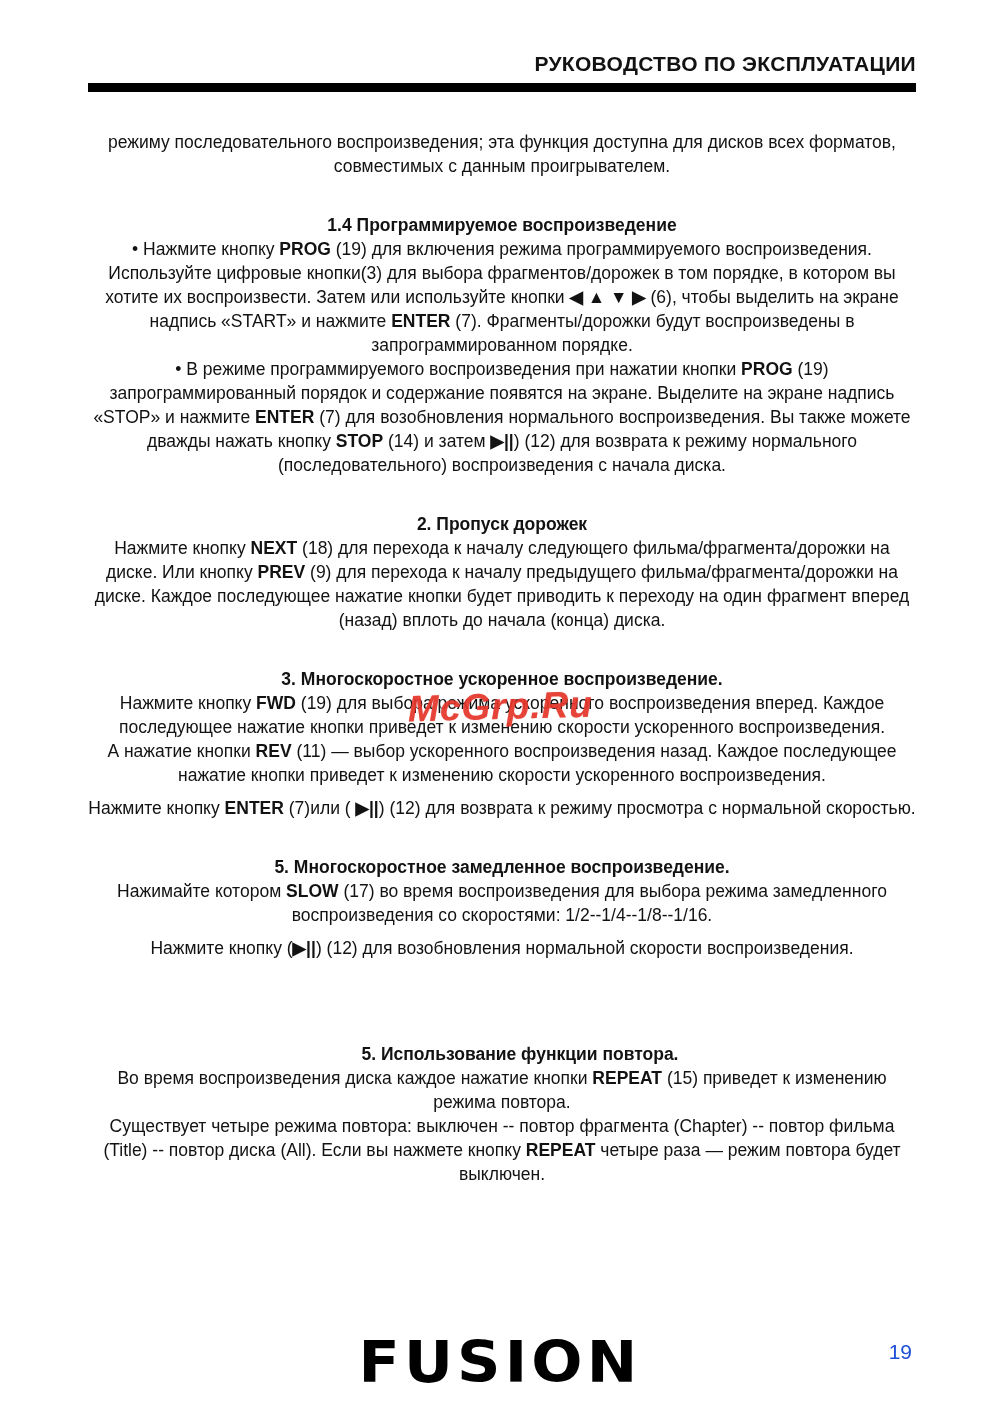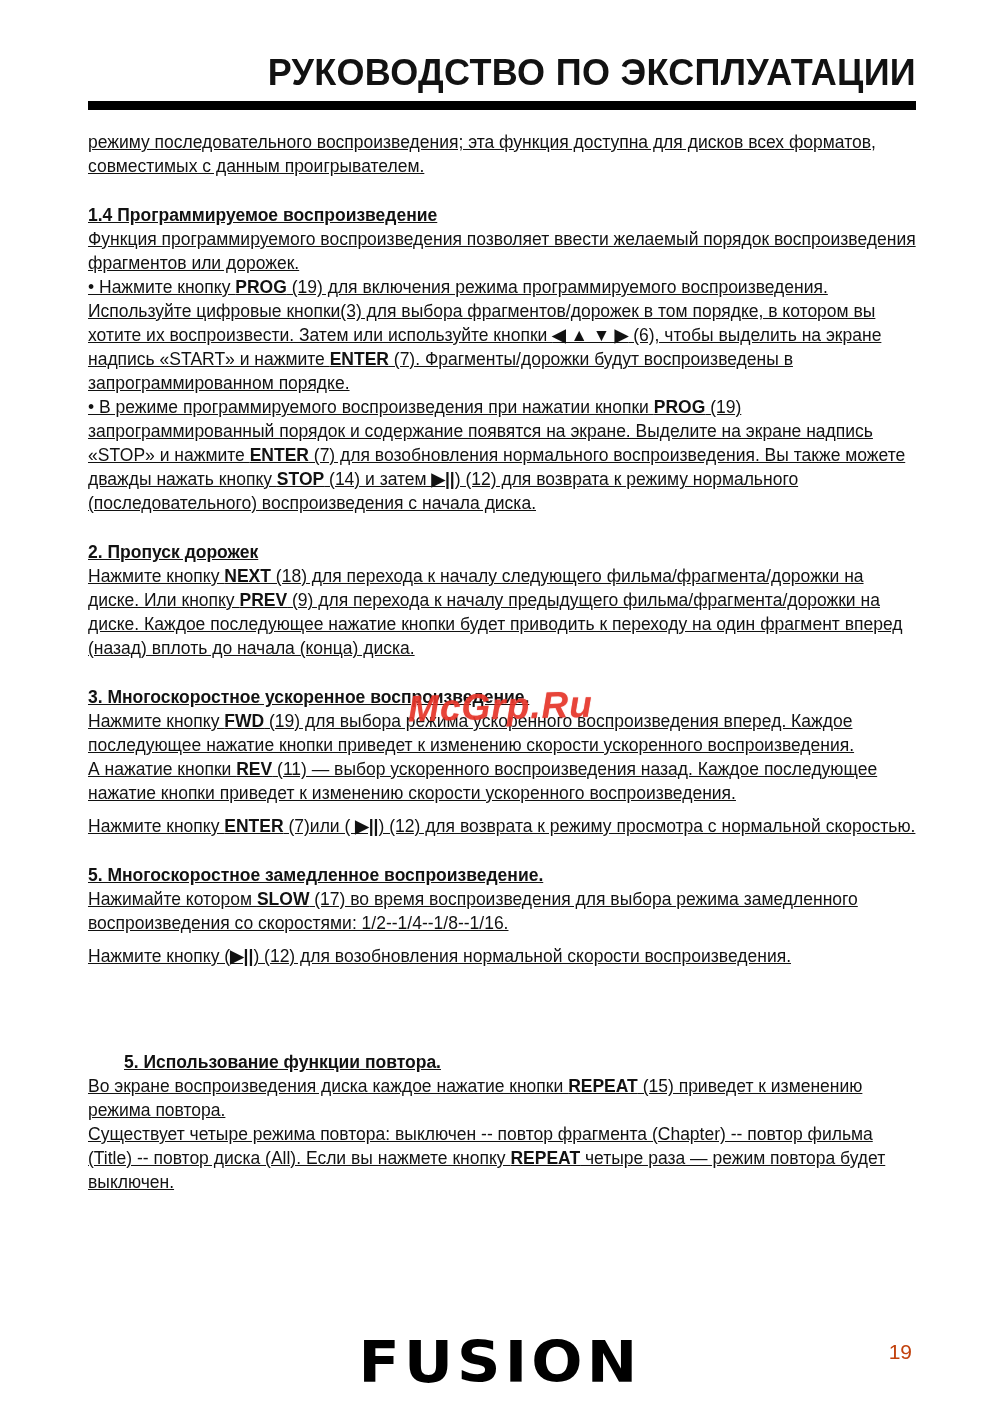--- a/index.html
+++ b/index.html
@@ -14,40 +14,39 @@
   .page {
     position: absolute; inset: 0;
     background: #ffffff;
   }
   .header {
     position: absolute;
     left: 88px; right: 84px; top: 52px;
     text-align: right;
   }
   .header-title {
-    font-size: 36px;
+    font-size: 21px;
     font-weight: bold;
     letter-spacing: 0.3px;
     white-space: nowrap;
   }
   .header-bar {
     height: 9px;
     background: #000;
     margin-top: 7px;
   }
   .content {
     position: absolute;
     left: 88px; right: 84px; top: 130px;
     font-size: 17.5px;
     line-height: 24px;
-    text-align: left;
-    text-decoration: underline;
+    text-align: center;
   }
   .para { margin: 0; }
-  .heading { font-weight: bold; margin-top: 25px; }
+  .heading { font-weight: bold; margin-top: 35px; }
   .sp-sm { margin-top: 9px; }
   .sp-lg { margin-top: 82px; margin-left: 36px; }
   .b { font-weight: bold; }
   .watermark {
     position: absolute;
     left: 408px; top: 686px;
     font-size: 37px;
     font-weight: bold;
     font-style: italic;
     color: #e6362b;
@@ -72,50 +71,49 @@
     font-size: 58px;
     letter-spacing: 4px;
     color: #000;
     transform: scale(1.04, 0.98);
     line-height: 60px;
   }
   .pageno {
     position: absolute;
     right: 88px; top: 8px;
     font-size: 21px;
-    color: #c2410c;
+    color: #1d4ed8;
   }
 </style>
 </head>
 <body>
 
 <div class="page">
 
   <div class="header">
     <div class="header-title">РУКОВОДСТВО ПО ЭКСПЛУАТАЦИИ</div>
     <div class="header-bar"></div>
   </div>
 
   <div class="content">
       <div class="para"><span>режиму последовательного воспроизведения; эта функция доступна для дисков всех форматов, совместимых с данным проигрывателем.</span></div>
       <div class="heading"><span class="b">1.4 Программируемое воспроизведение</span></div>
-      <div class="para"><span>Функция программируемого воспроизведения позволяет ввести желаемый порядок воспроизведения фрагментов или дорожек.</span></div>
       <div class="para"><span>• Нажмите кнопку </span><span class="b">PROG</span><span> (19) для включения режима программируемого воспроизведения. Используйте цифровые кнопки(3) для выбора фрагментов/дорожек в том порядке, в котором вы хотите их воспроизвести. Затем или используйте кнопки </span><span class="b">◀  ▲  ▼  ▶</span><span>  (6), чтобы выделить на экране надпись «START» и нажмите </span><span class="b">ENTER</span><span> (7). Фрагменты/дорожки будут воспроизведены в запрограммированном порядке.</span></div>
       <div class="para"><span>• В режиме программируемого воспроизведения при нажатии кнопки </span><span class="b">PROG</span><span> (19) запрограммированный порядок и содержание появятся на экране. Выделите на экране надпись «STOP» и нажмите </span><span class="b">ENTER</span><span> (7) для возобновления нормального воспроизведения. Вы также можете дважды нажать кнопку </span><span class="b">STOP</span><span> (14) и затем </span><span class="b">▶||</span><span>) (12) для возврата к режиму нормального (последовательного) воспроизведения с начала диска.</span></div>
       <div class="heading"><span class="b">2. Пропуск дорожек</span></div>
       <div class="para"><span>Нажмите кнопку </span><span class="b">NEXT</span><span> (18) для перехода к началу следующего фильма/фрагмента/дорожки на диске. Или кнопку </span><span class="b">PREV</span><span> (9) для перехода к началу предыдущего фильма/фрагмента/дорожки на диске. Каждое последующее нажатие кнопки будет приводить к переходу на один фрагмент вперед (назад) вплоть до начала (конца) диска.</span></div>
       <div class="heading"><span class="b">3. Многоскоростное ускоренное воспроизведение.</span></div>
       <div class="para"><span>Нажмите кнопку </span><span class="b">FWD</span><span> (19) для выбора режима ускоренного воспроизведения вперед. Каждое последующее нажатие кнопки приведет к изменению скорости ускоренного воспроизведения.</span></div>
       <div class="para"><span>А нажатие кнопки </span><span class="b">REV</span><span> (11) — выбор ускоренного воспроизведения назад. Каждое последующее нажатие кнопки приведет к изменению скорости ускоренного воспроизведения.</span></div>
       <div class="para sp-sm"><span>Нажмите кнопку </span><span class="b">ENTER</span><span> (7)или ( </span><span class="b">▶||</span><span>) (12) для возврата к режиму просмотра с нормальной скоростью.</span></div>
       <div class="heading"><span class="b">5. Многоскоростное замедленное воспроизведение.</span></div>
       <div class="para"><span>Нажимайте котором </span><span class="b">SLOW</span><span> (17) во время воспроизведения для выбора режима замедленного воспроизведения со скоростями: 1/2--1/4--1/8--1/16.</span></div>
       <div class="para sp-sm"><span>Нажмите кнопку (</span><span class="b">▶||</span><span>) (12) для возобновления нормальной скорости воспроизведения.</span></div>
       <div class="heading sp-lg"><span class="b">5. Использование функции повтора.</span></div>
-      <div class="para"><span>Во экране воспроизведения диска каждое нажатие кнопки </span><span class="b">REPEAT</span><span> (15) приведет к изменению режима повтора.</span></div>
+      <div class="para"><span>Во время воспроизведения диска каждое нажатие кнопки </span><span class="b">REPEAT</span><span> (15) приведет к изменению режима повтора.</span></div>
       <div class="para"><span>Существует четыре режима повтора: выключен -- повтор фрагмента (Chapter) -- повтор фильма (Title) -- повтор диска (All). Если вы нажмете кнопку </span><span class="b">REPEAT</span><span> четыре раза — режим повтора будет выключен.</span></div>
     </div>
 
   <div class="watermark">McGrp.Ru</div>
 
   <div class="footer">
     <div class="fusion">FUSION</div>
     <div class="pageno">19</div>
   </div>
 

